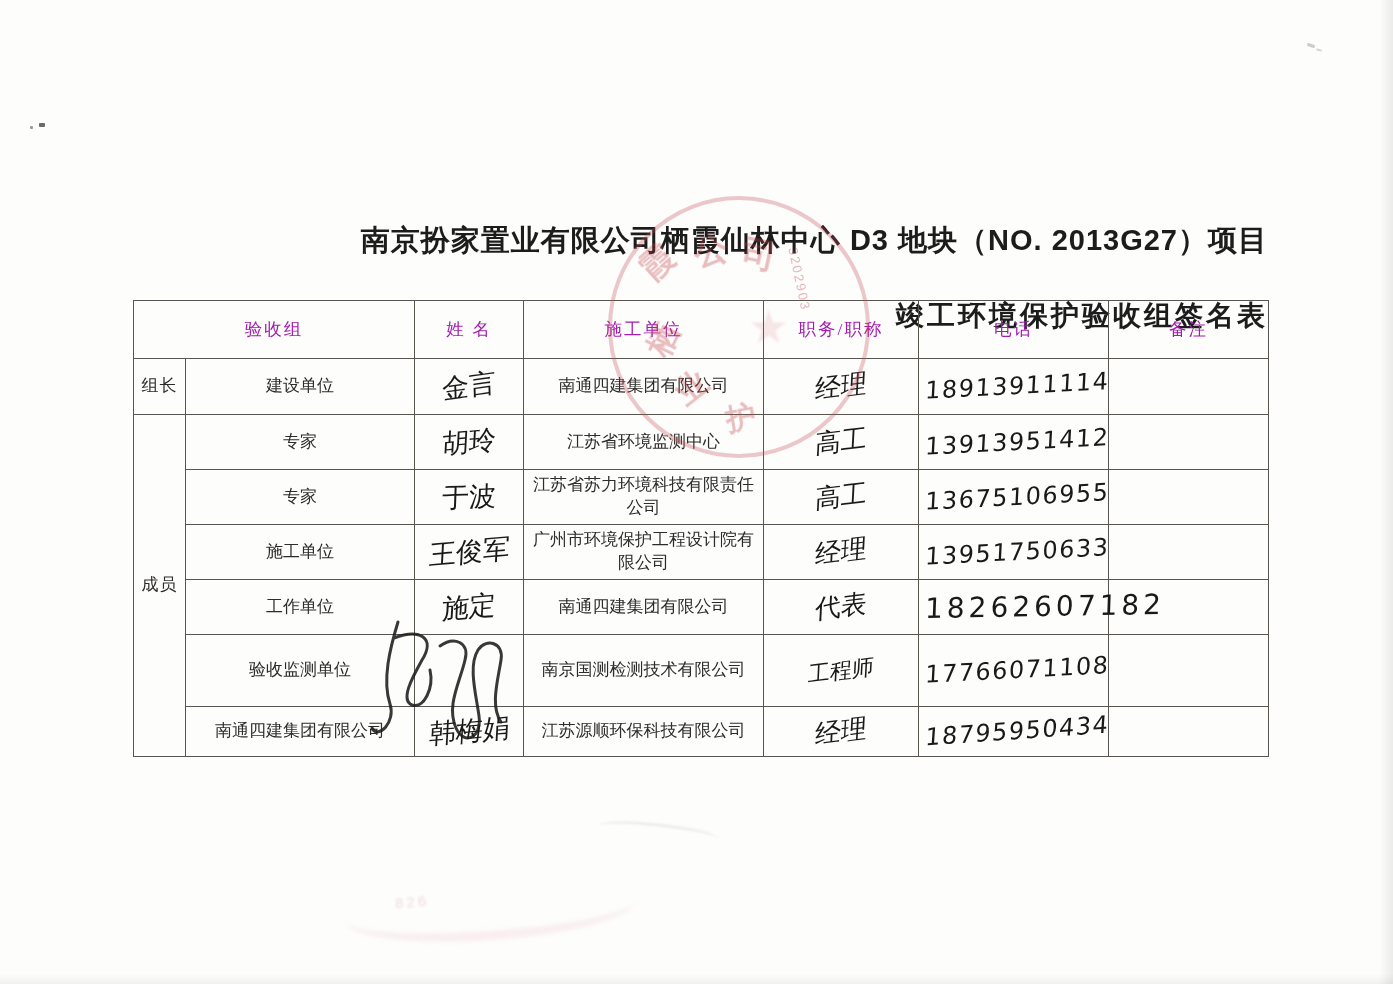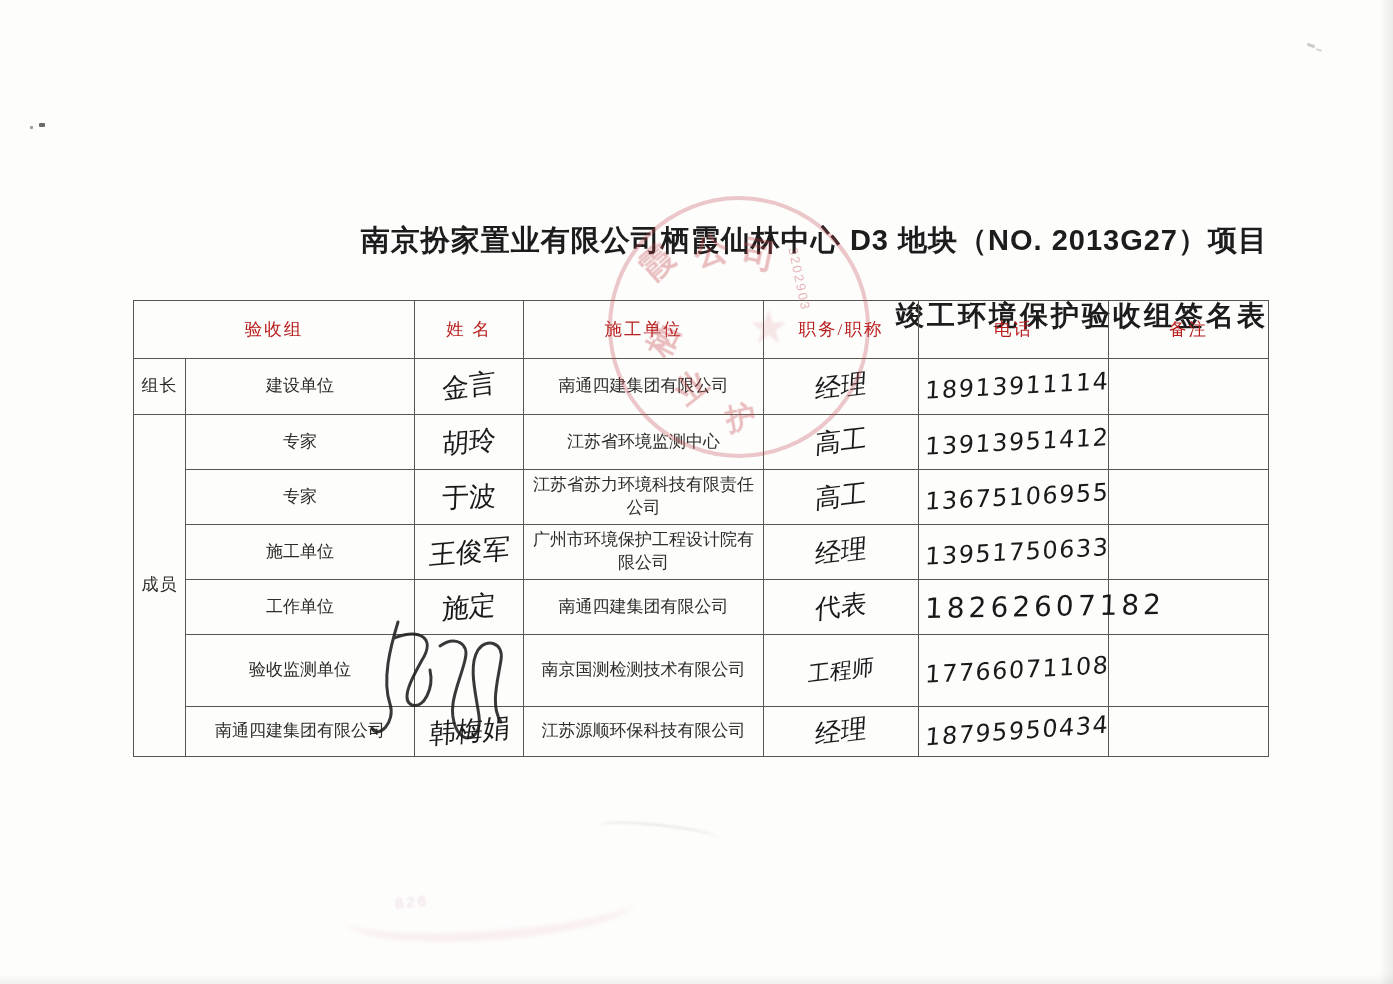--- a/index.html
+++ b/index.html
@@ -26,21 +26,21 @@
   table.sig {
     position:absolute; left:133px; top:300px; width:1135px;
     border-collapse:collapse; table-layout:fixed;
   }
   table.sig td {
     border:1px solid #58564f;
     text-align:center; vertical-align:middle;
     font-size:17px; color:#2d2c28; line-height:1.35;
     padding:2px 6px; overflow:visible;
   }
-  tr.hdr td { font-size:17.5px; color:#b91c1c; letter-spacing:2px; }
+  tr.hdr td { font-size:17.5px; color:#a21caf; letter-spacing:2px; }
   td.role { letter-spacing:1px; }
 
   
   .hw {
     font-family:"DejaVu Sans", sans-serif;
     color:#191919; display:inline-block;
   }
   .hw-name  { font-size:27px; transform:rotate(-5deg) skewX(-8deg); }
   .hw-title { font-size:26px; transform:rotate(-7deg) skewX(-10deg); }
   .hw-phone { font-size:24px; letter-spacing:1.5px; transform:rotate(-3deg) skewX(-6deg); }

